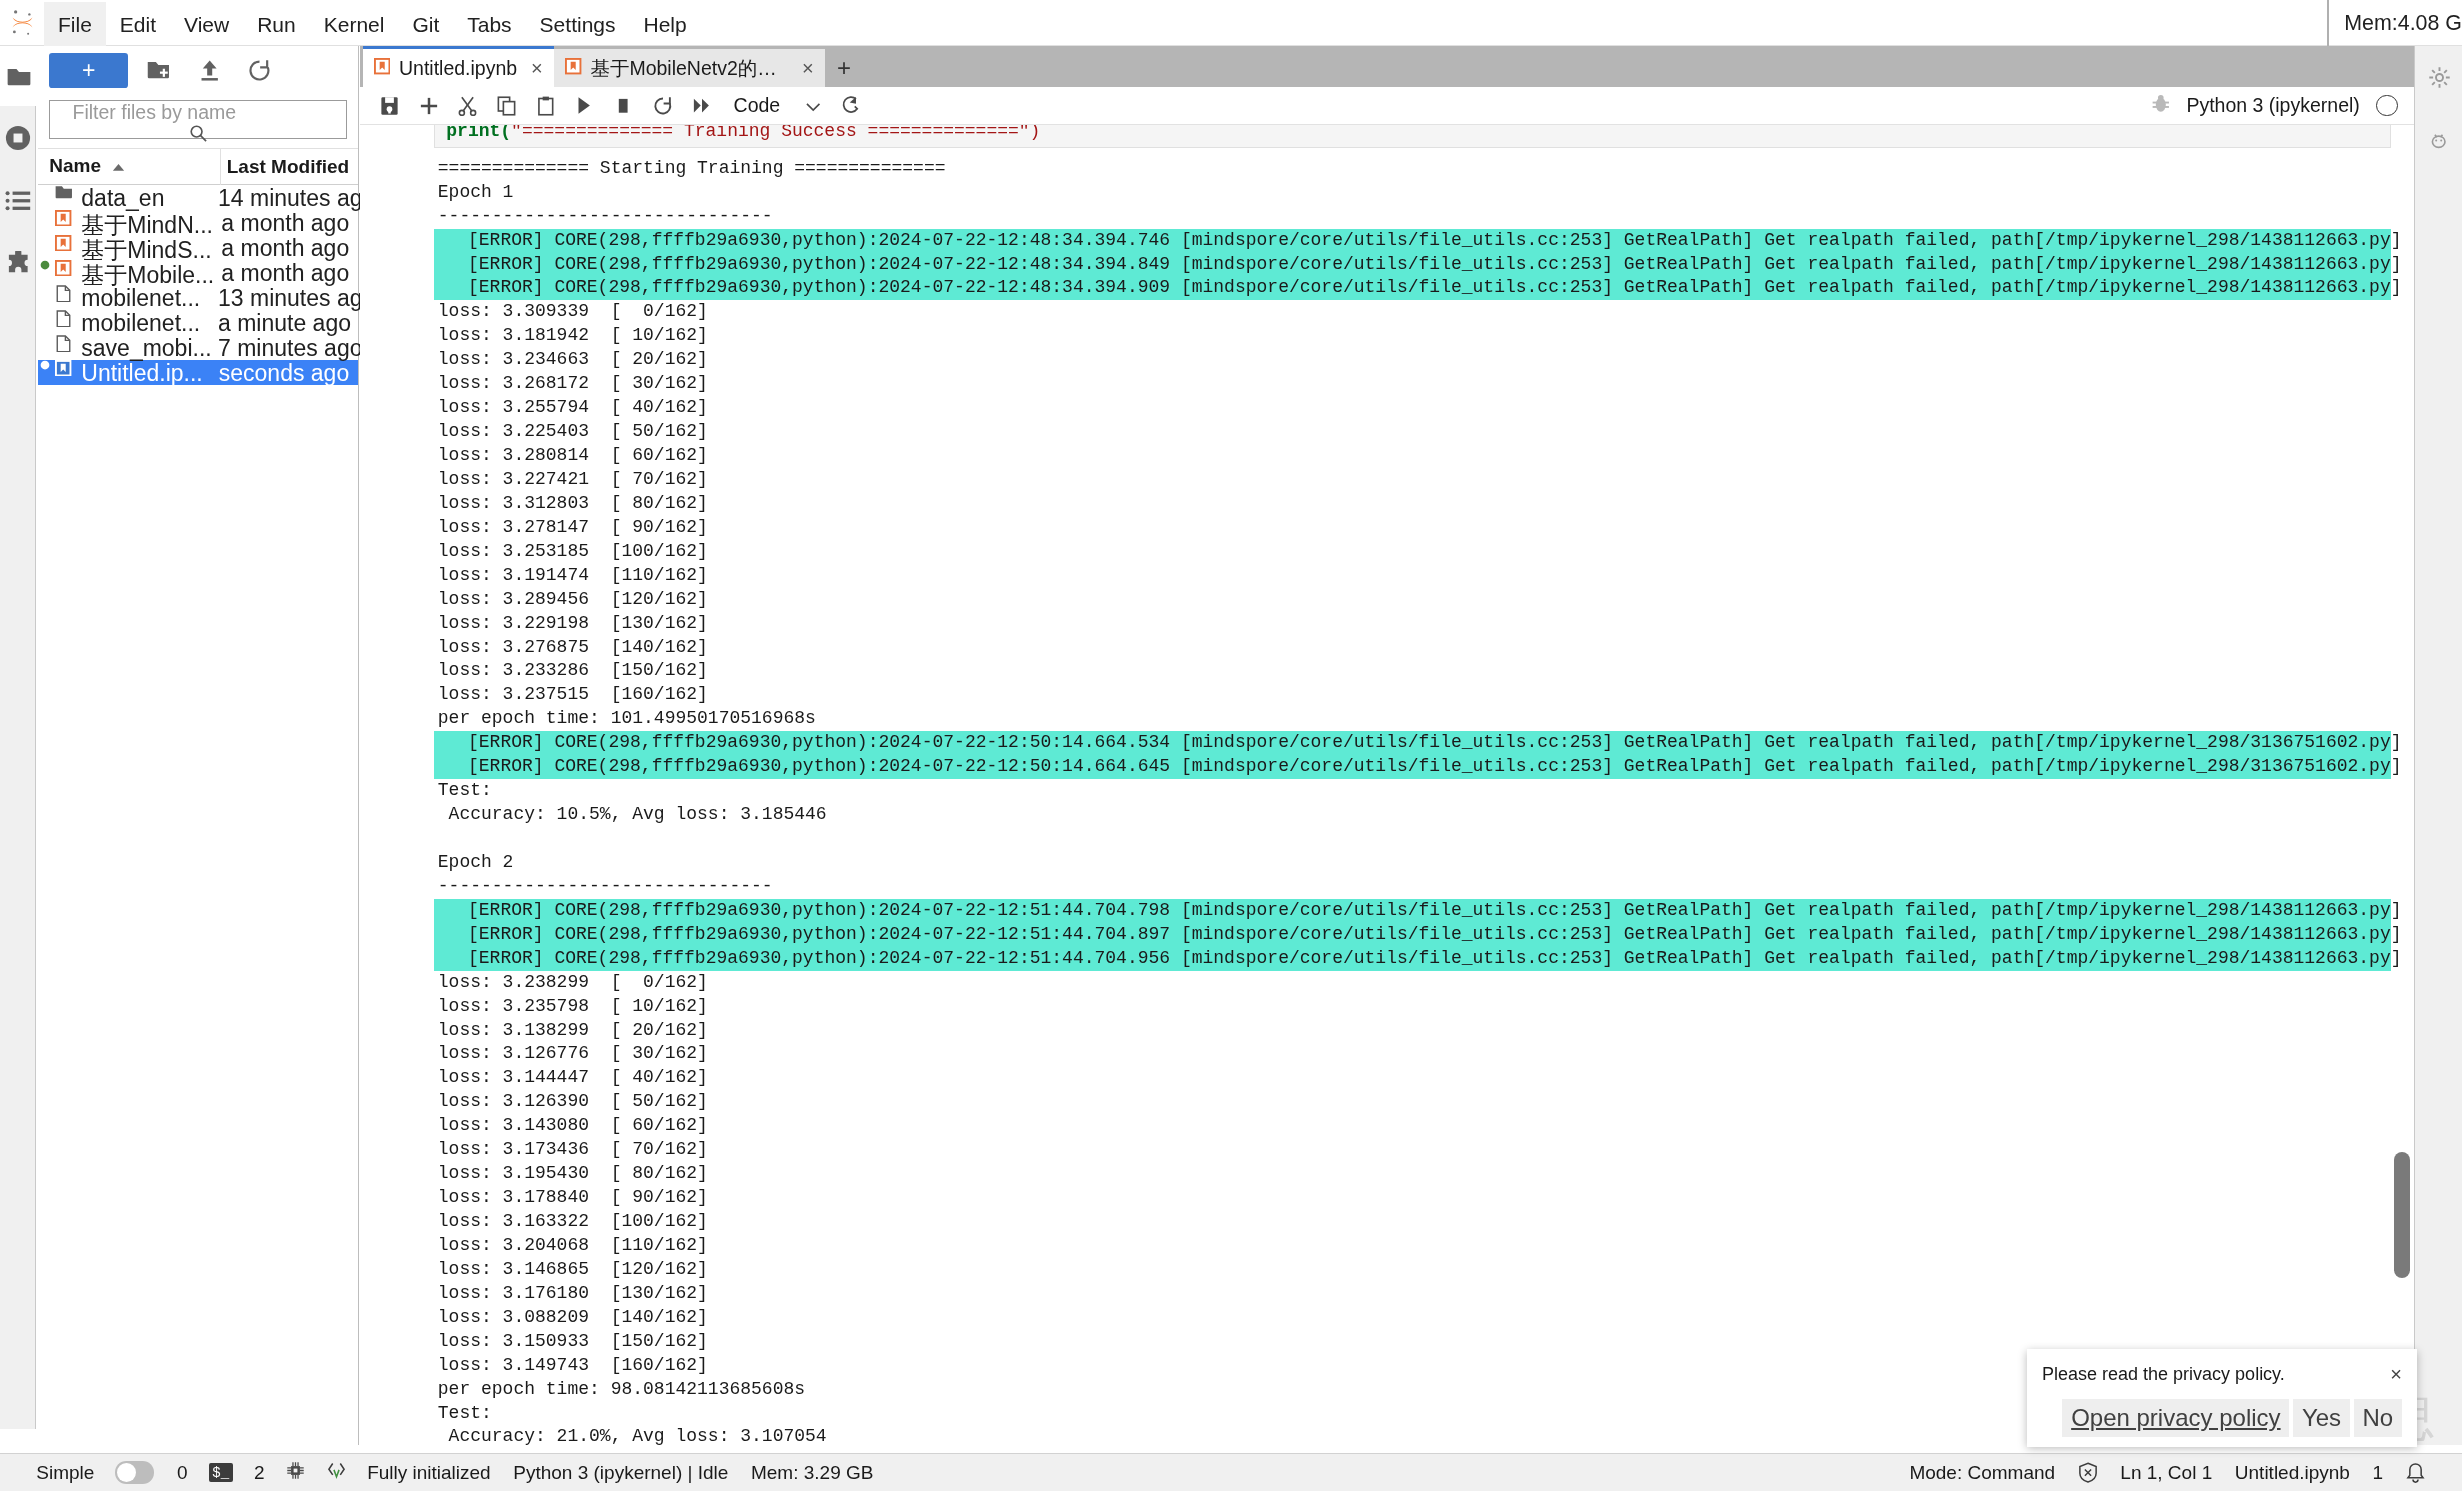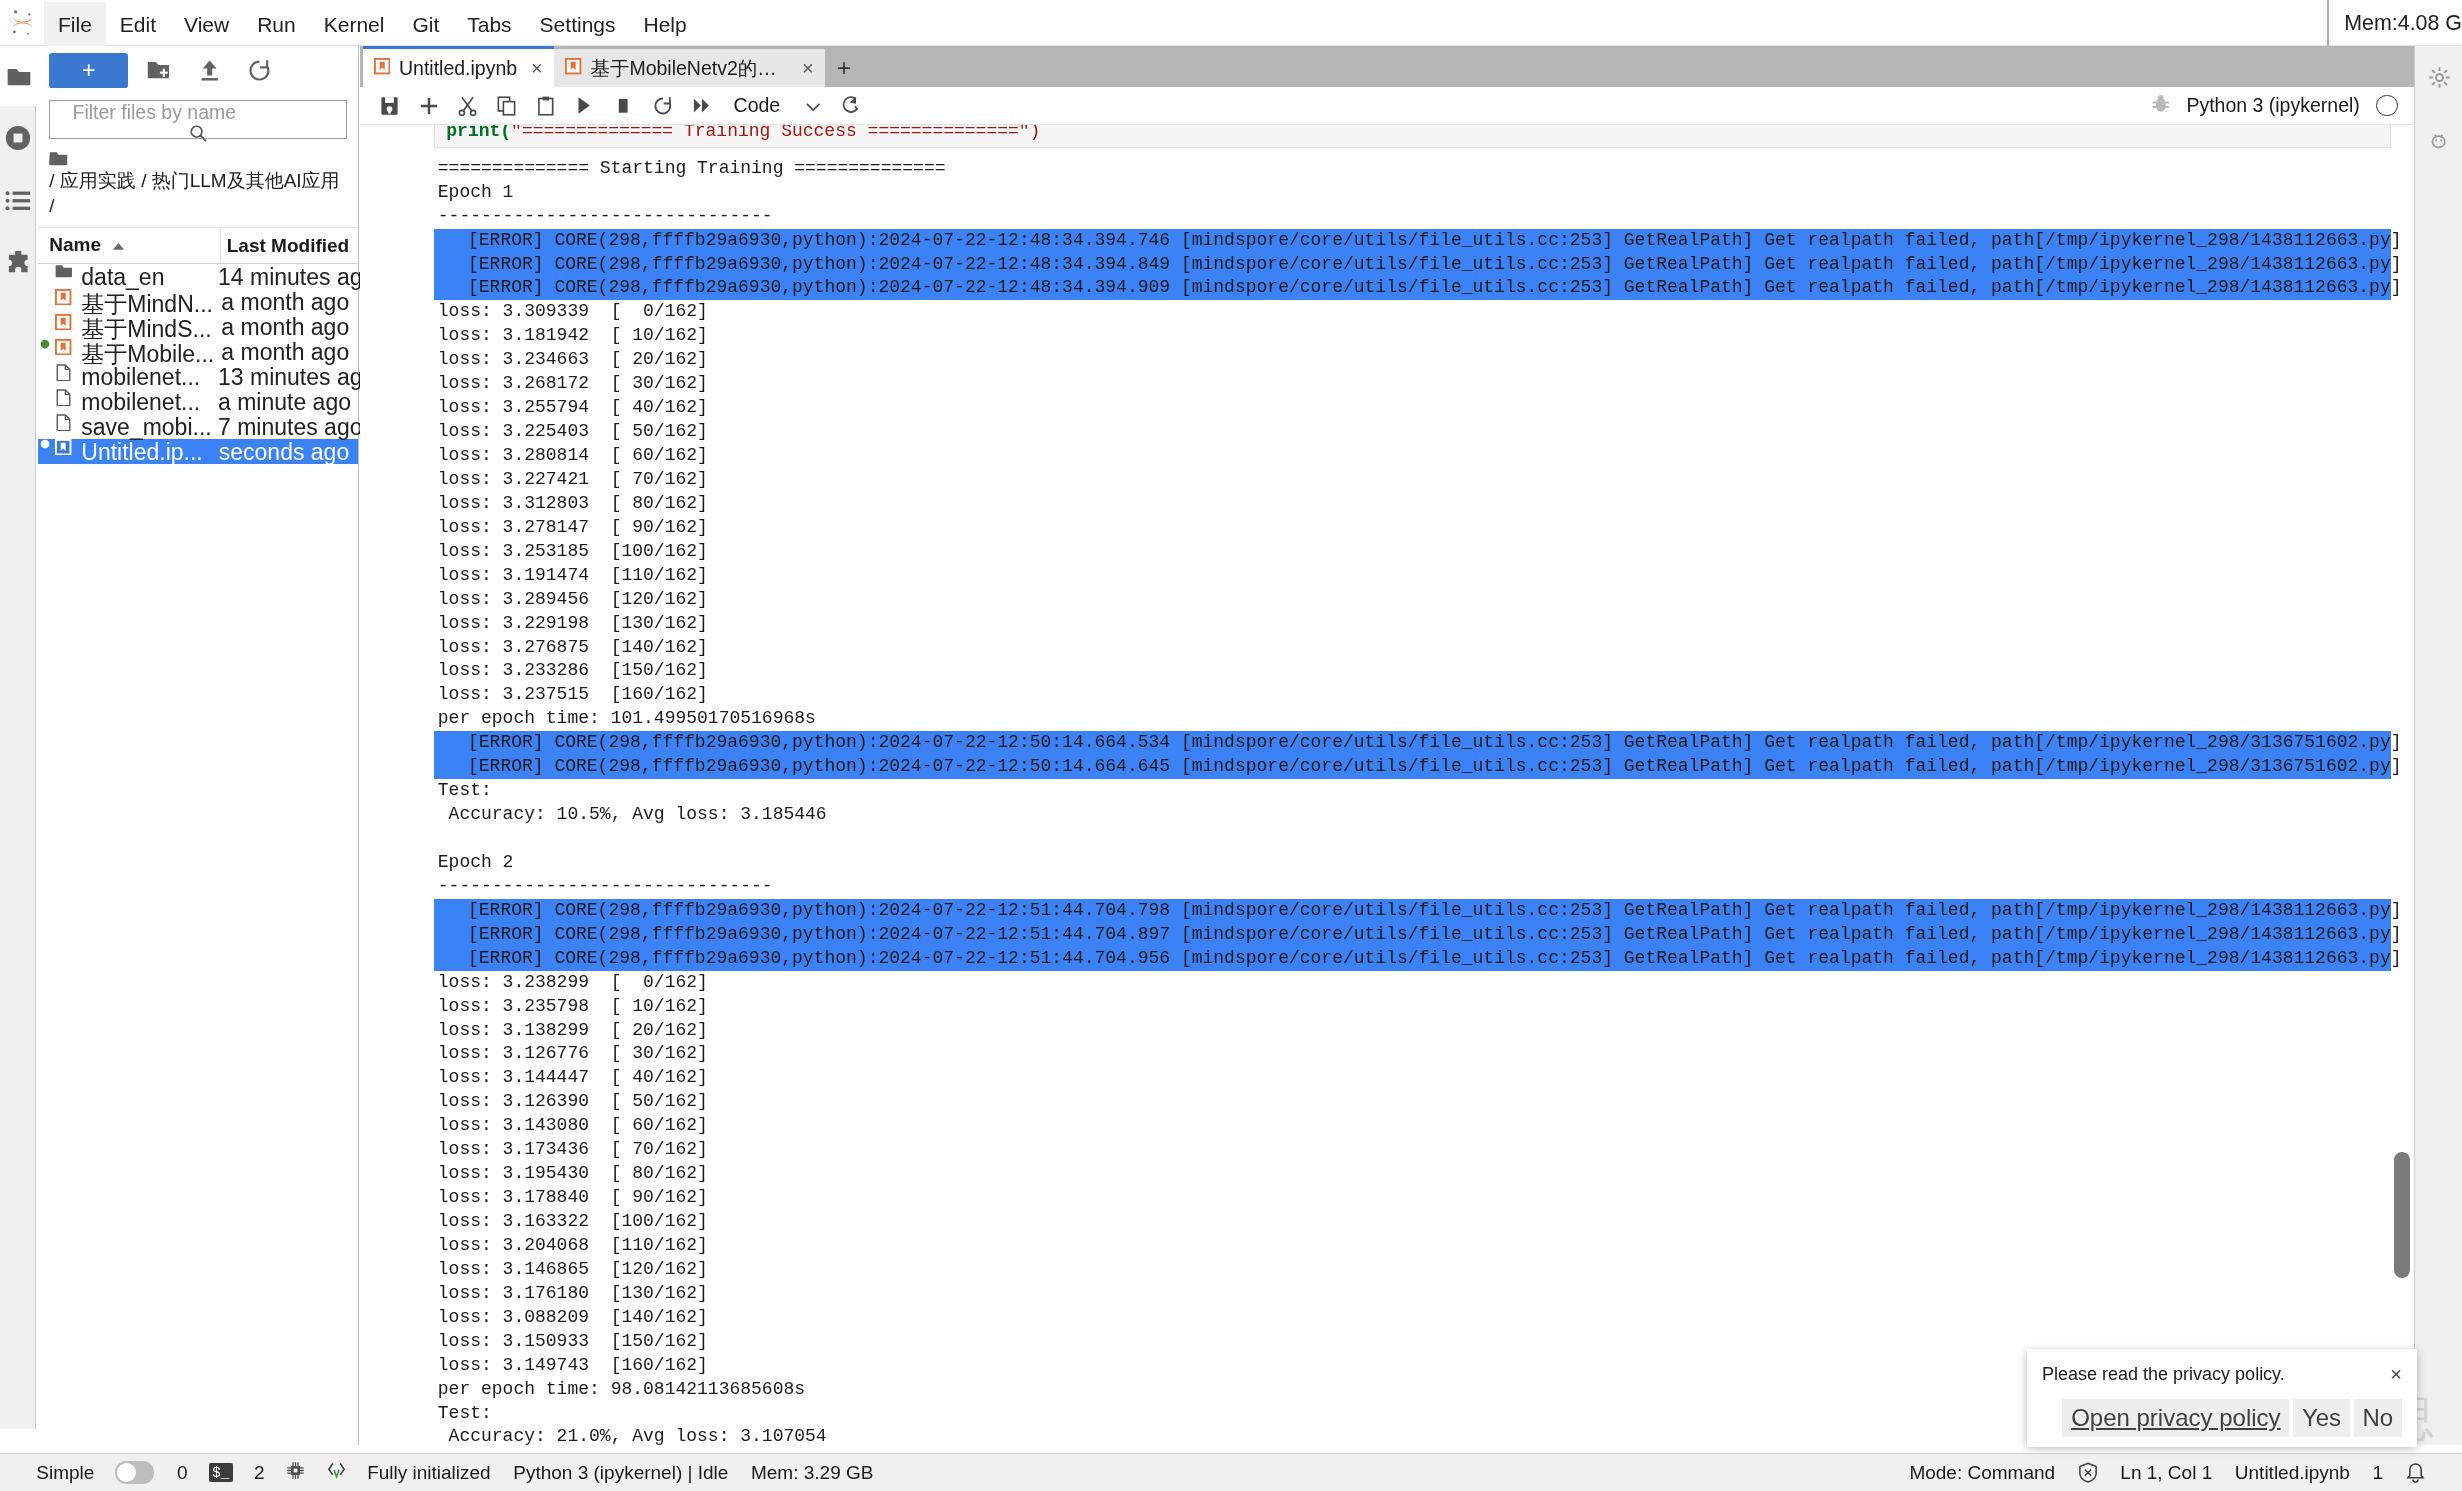--- a/index.html
+++ b/index.html
@@ -117,21 +117,21 @@
     margin-left:74px; margin-right:23px; background:#f5f5f5; border:0.6px solid #e0e0e0;
     padding:3.8px 11.3px; font-family:"Liberation Mono", monospace; font-size:18px;
     white-space:pre; line-height:1.22;
   }
   .out-area {
     margin-left:74px; margin-right:23px;
     font-family:"Liberation Mono", monospace; font-size:18px; line-height:1.33;
     white-space:pre; color:#1a1a1a;
   }
   .out-line { padding-left:3.8px; }
-  .out-line.err { background:#3b82f6;padding-left:34px; }
+  .out-line.err { background:#5eead4;padding-left:34px; }
   .tok-fn { color:#007020; font-weight:bold; }
   .tok-str { color:#a31515; }
 
   
   .nb-vscroll {
     position:absolute; right:3.8px; top:1027px; width:16.4px; height:126px;
     background:#7a7a7a; border-radius:8.2px;
   }
 
   
@@ -267,28 +267,20 @@
     <div class="filter-wrap">
       <div class="filter-box">
         <input type="text" placeholder="Filter files by name" style="">
         <span>
           <svg width="19" height="19" viewBox="0 0 30 30">
               <circle cx="12" cy="12" r="8.5" stroke="#555" stroke-width="2.6" fill="none"></circle>
               <line x1="18" y1="18" x2="27" y2="27" stroke="#555" stroke-width="2.6"></line>
             </svg>
         </span>
       </div>
-    </div>
-    <div class="breadcrumb">
-      <span class="bc-folder">
-        <svg width="19" height="15" viewBox="0 0 30 24">
-            <path d="M1,2 h11 l3,4 h14 v15 a1.6,1.6 0 0 1 -1.6,1.6 h-25.8 a1.6,1.6 0 0 1 -1.6,-1.6 Z" fill="#616161"></path>
-          </svg>
-      </span>
-      <span>/ 应用实践 / 热门LLM及其他AI应用 /</span>
     </div>
     <div class="fb-header">
       <div class="fb-h-name">
         <span>Name</span>
         <span>
           <svg width="15" height="10" viewBox="0 0 24 16">
               <path d="M12,3 L21,14 H3 Z" fill="#6a6a6a"></path>
             </svg>
         </span>
       </div>

